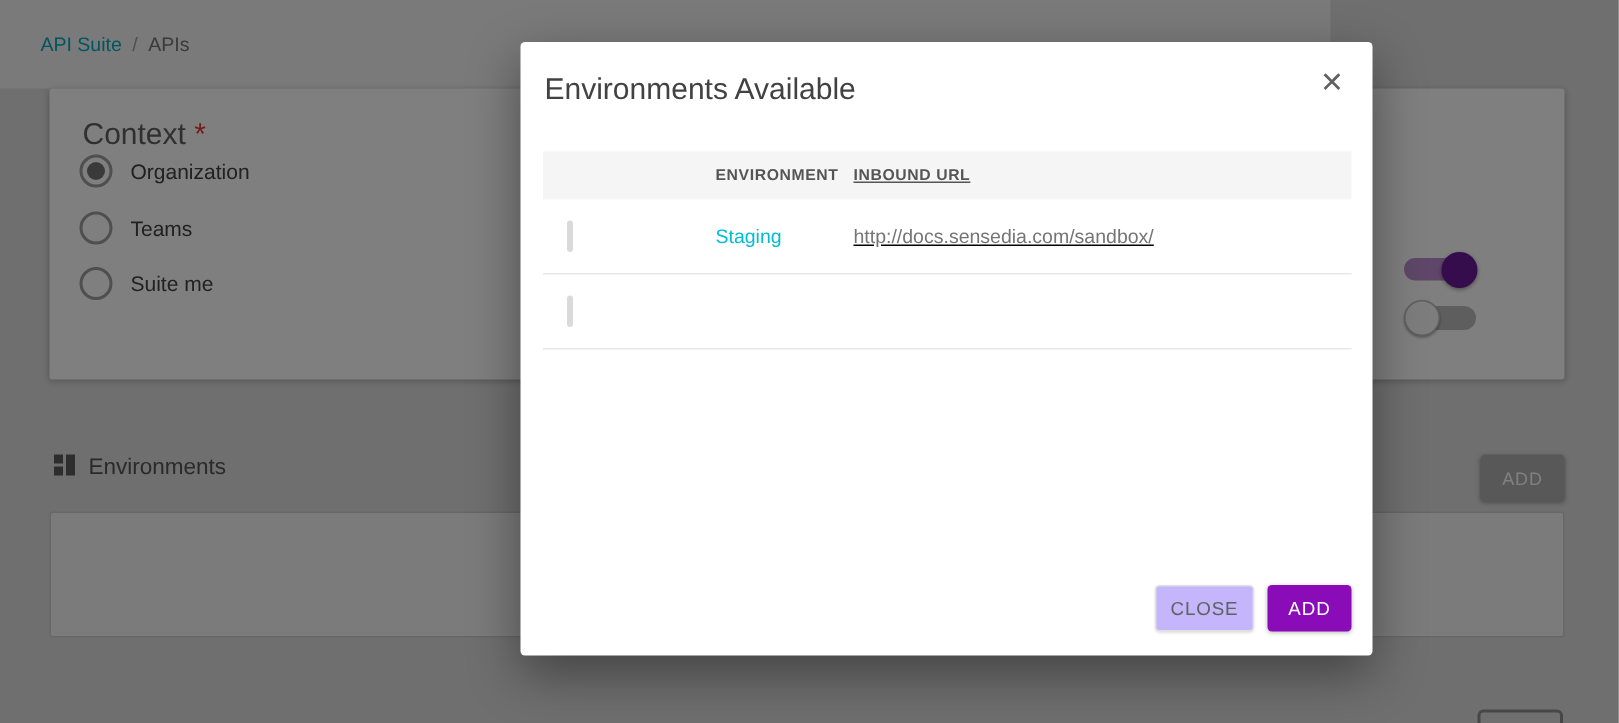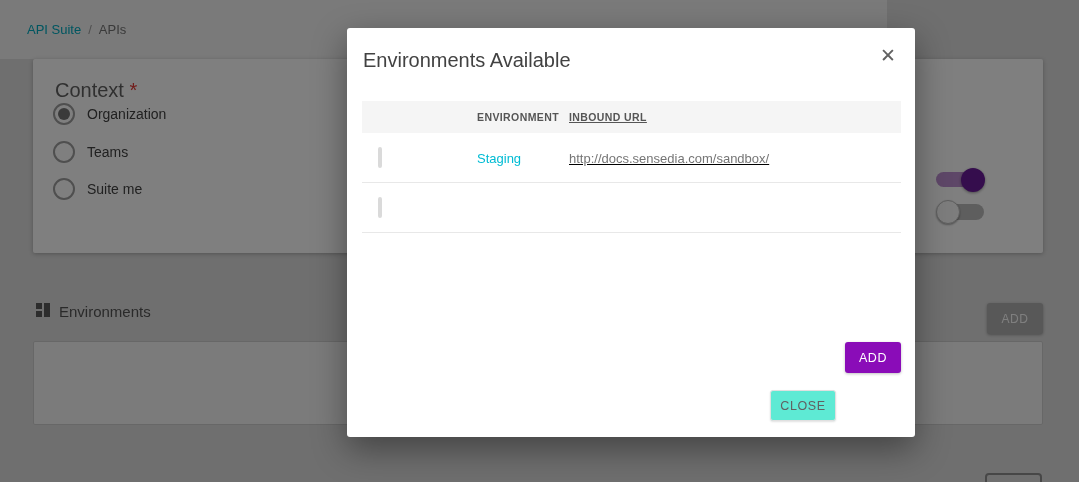--- a/index.html
+++ b/index.html
@@ -110,23 +110,22 @@
   .url-text { font-size:13px; color:#757575; }
 
   .modal-footer {
     position:absolute; right:14px; bottom:16px; display:flex; gap:9px;
   }
   .btn {
     height:31px; border-radius:3px; font-size:12.5px; letter-spacing:0.6px;
     font-family:inherit; cursor:pointer;
   }
   .btn-close {
-    width:66px; background:#5eead4; border:1px solid #e0e0e0; color:#616161;
+    width:66px; background:#c4b5fd; border:1px solid #e0e0e0; color:#616161;
     box-shadow:0 1px 2px rgba(0,0,0,0.12);
-    margin-top:48px;
   }
   .btn-add {
     width:56px; background:#8a0cb8; border:none; color:#ffffff;
     box-shadow:0 1px 3px rgba(0,0,0,0.25);
   }
 </style>
 </head>
 <body>
 
 <div class="stage">

